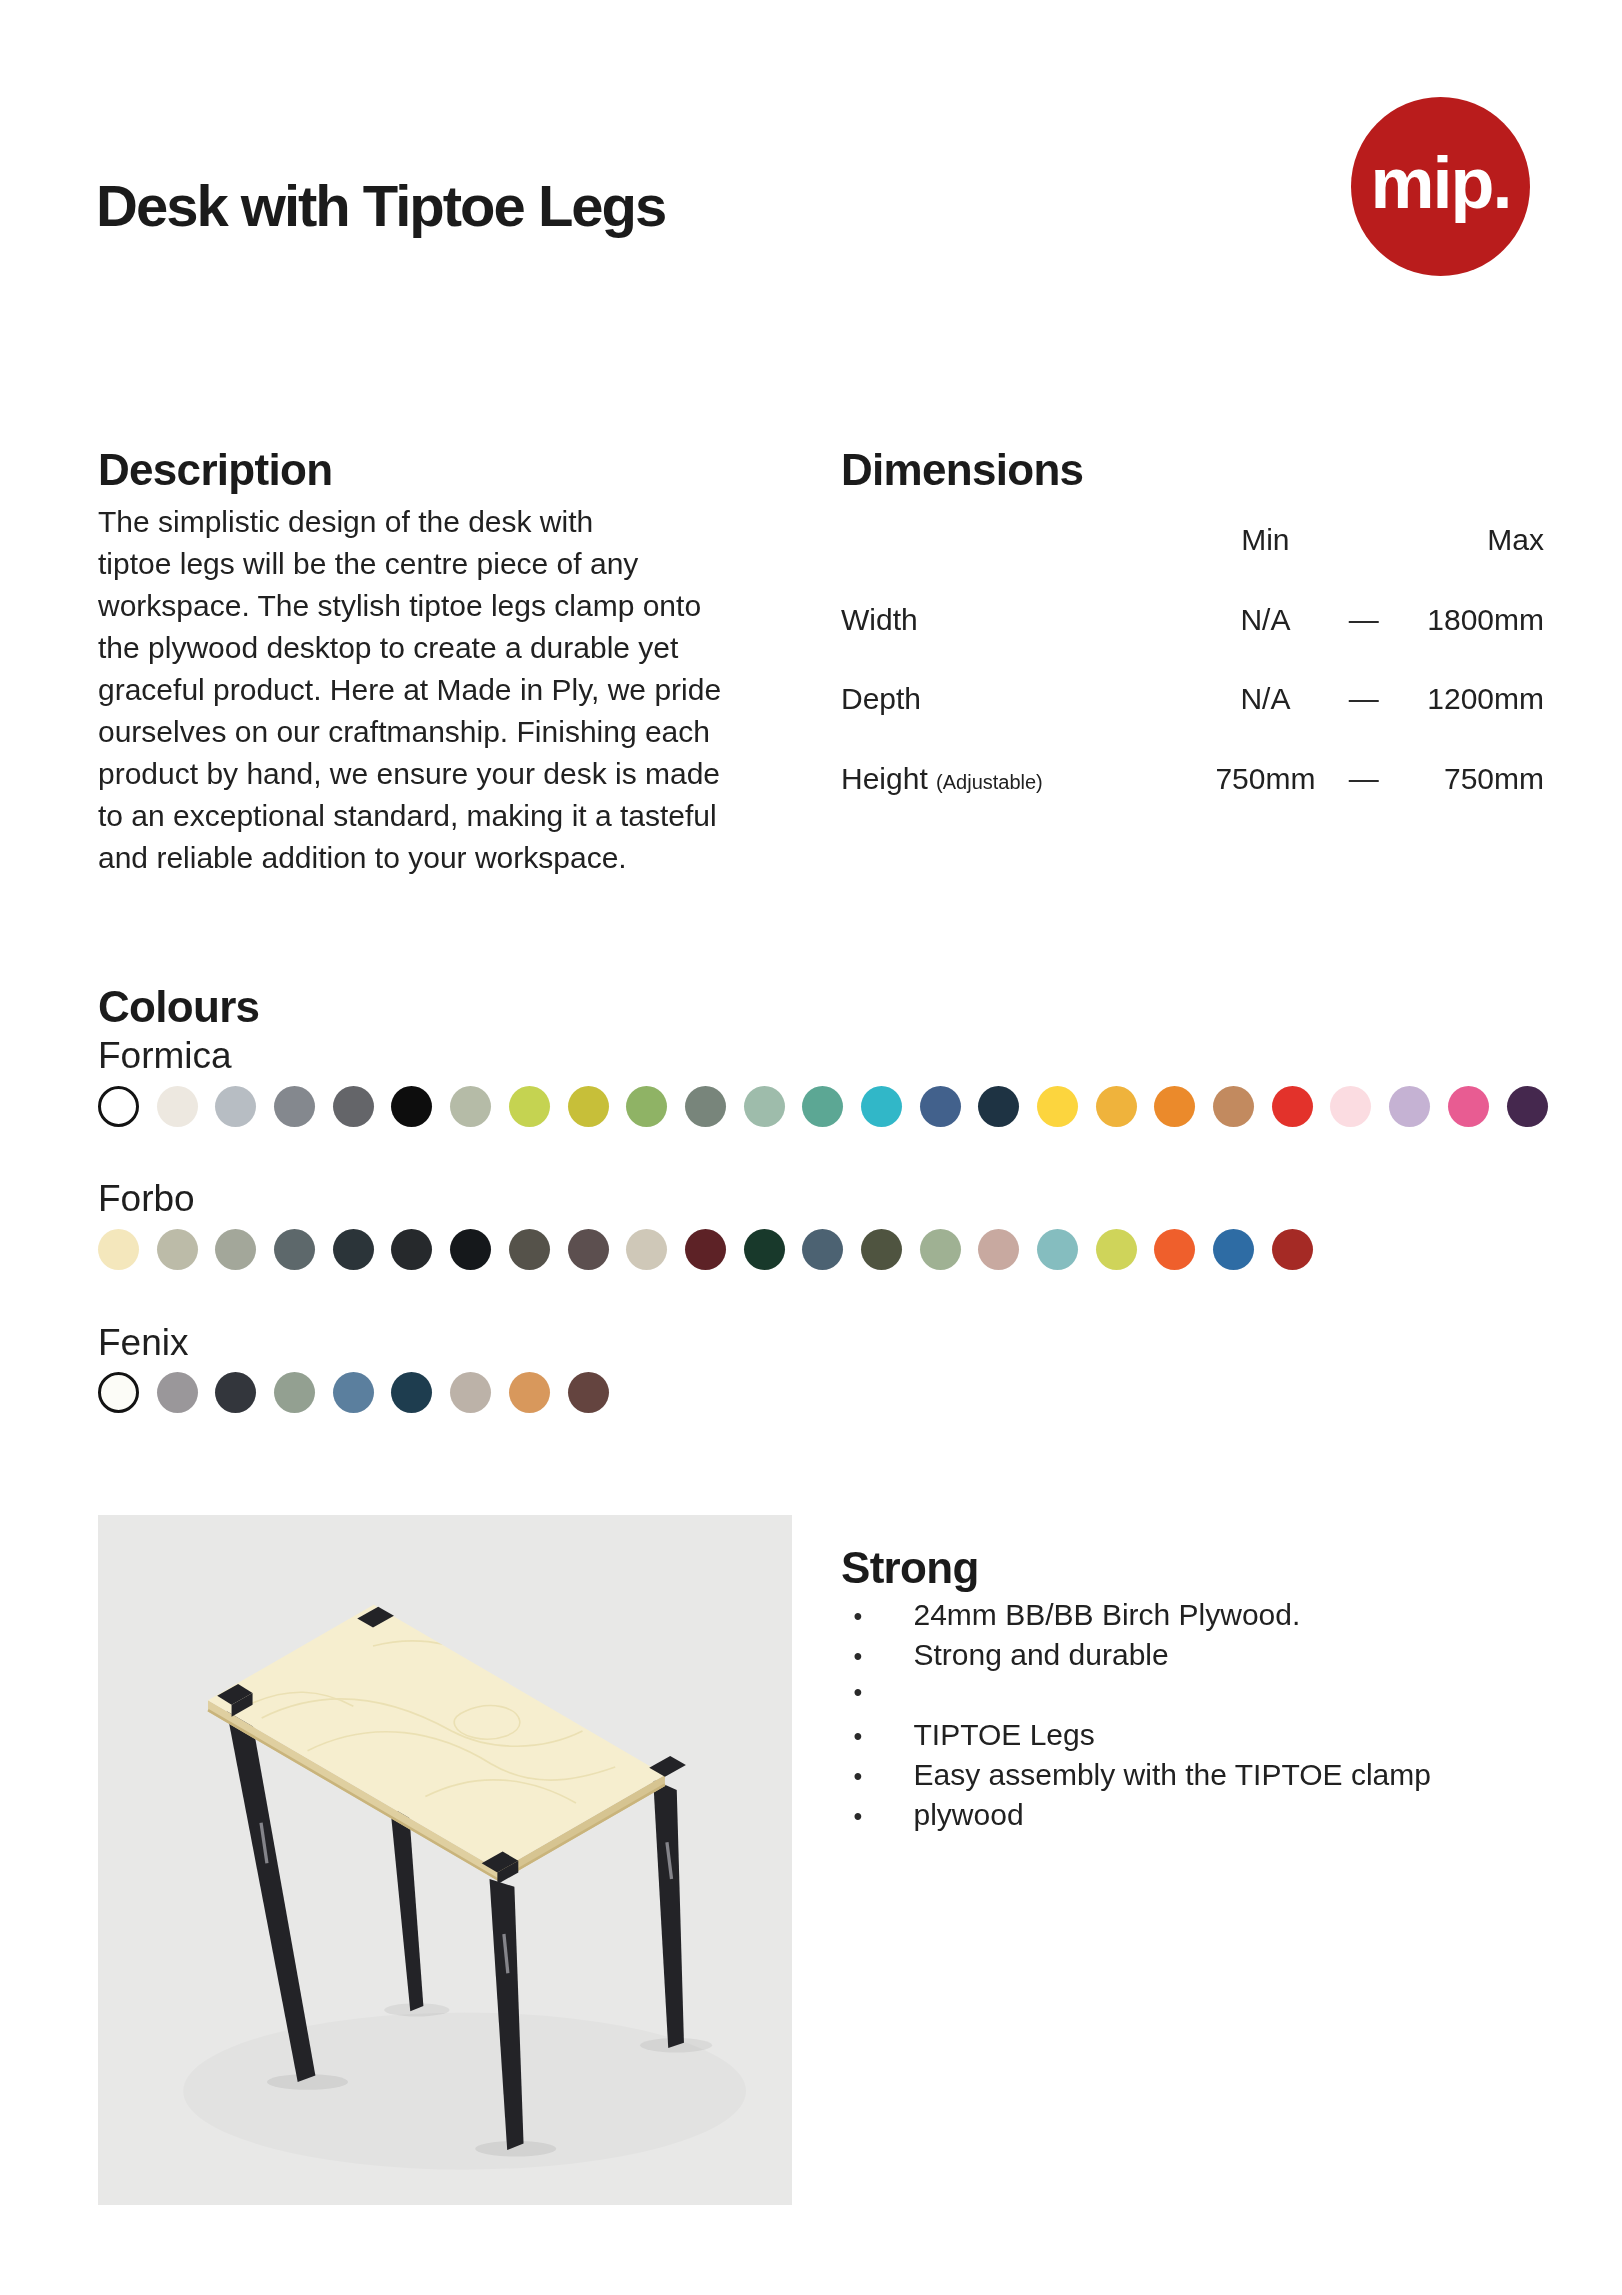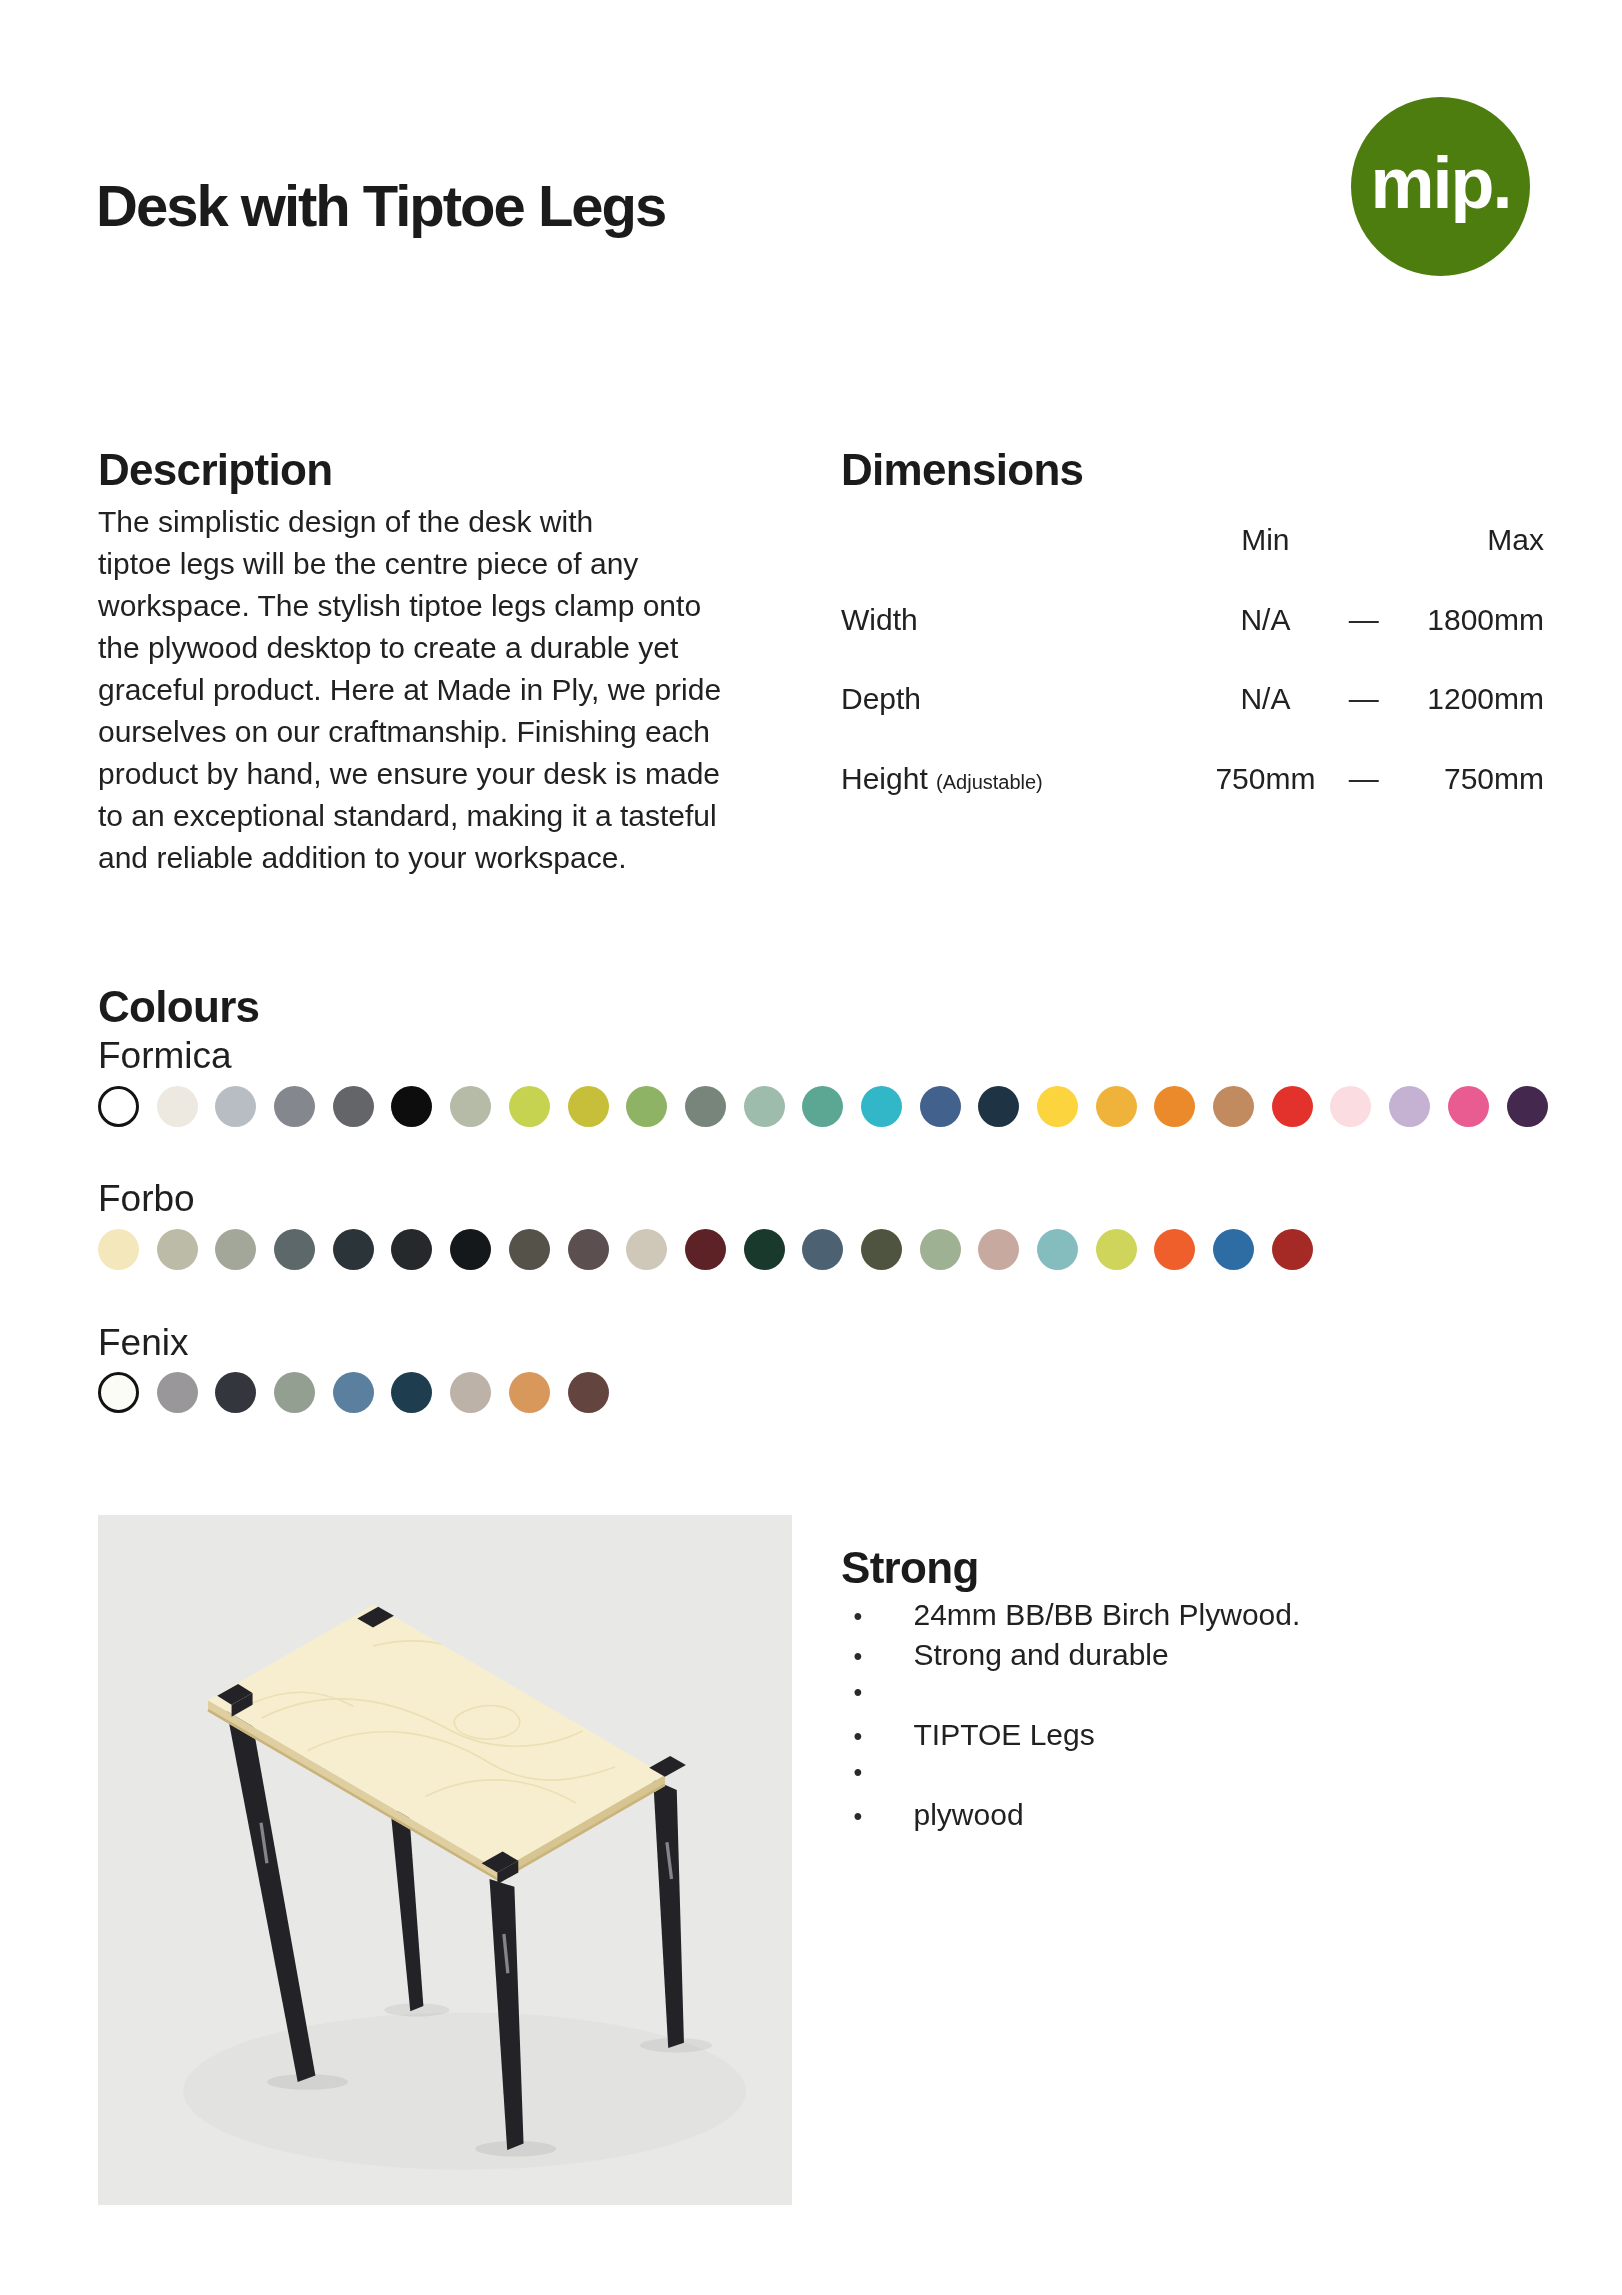--- a/index.html
+++ b/index.html
@@ -5,21 +5,21 @@
   html,body{margin:0;padding:0;}
   body{
     width:1623px;height:2295px;position:relative;background:#ffffff;
     font-family:"Liberation Sans", sans-serif;color:#1e1e1e;overflow:hidden;
     --pi-background:#E8E8E7;--pi-desk-top:#F6EECF;--pi-desk-grain:#E8DCAC;
     --pi-desk-edge-front:#DFCFA0;--pi-desk-edge-right:#D6C491;--pi-desk-edge-line:#C9B47C;
     --pi-legs:#232327;
   }
   .abs{position:absolute;}
   #title{left:96px;top:137px;font-size:58px;font-weight:700;letter-spacing:-2px;color:#1b1b1b;line-height:1.05;}
-  #logo{left:1351px;top:97px;width:179px;height:179px;border-radius:50%;background:#4d7c0f;
+  #logo{left:1351px;top:97px;width:179px;height:179px;border-radius:50%;background:#b91c1c;
         display:flex;align-items:center;justify-content:center;text-align:right;}
   #logo span{color:#ffffff;font-size:72px;font-weight:700;letter-spacing:-2px;margin-top:-6.5px;}
   .h2{font-size:44px;font-weight:700;letter-spacing:-0.7px;color:#1b1b1b;line-height:1;}
   #desc-heading{left:98px;top:411px;}
   #dim-heading{left:841px;top:411px;}
   #colours-heading{left:98px;top:948px;}
   #specs-heading{left:841px;top:1509px;}
   #desc-paragraph{left:98px;top:501px;width:713px;font-size:30px;line-height:42px;
                   white-space:pre-line;color:#212121;}
   .dim-row{position:absolute;left:841px;width:703px;display:flex;font-size:30px;color:#212121;}
@@ -285,20 +285,21 @@
       <span class="bullet">•</span>
     </li>
 
     <li class="spec-item">
       <span class="bullet">•</span>
       <span>TIPTOE Legs</span>
     </li>
 
     <li class="spec-item">
       <span class="bullet">•</span>
+      <span>Easy assembly with the TIPTOE clamp</span>
     </li>
 
     <li class="spec-item">
       <span class="bullet">•</span>
       <span>plywood</span>
     </li>
   </ul>
 
 
 </body></html>

